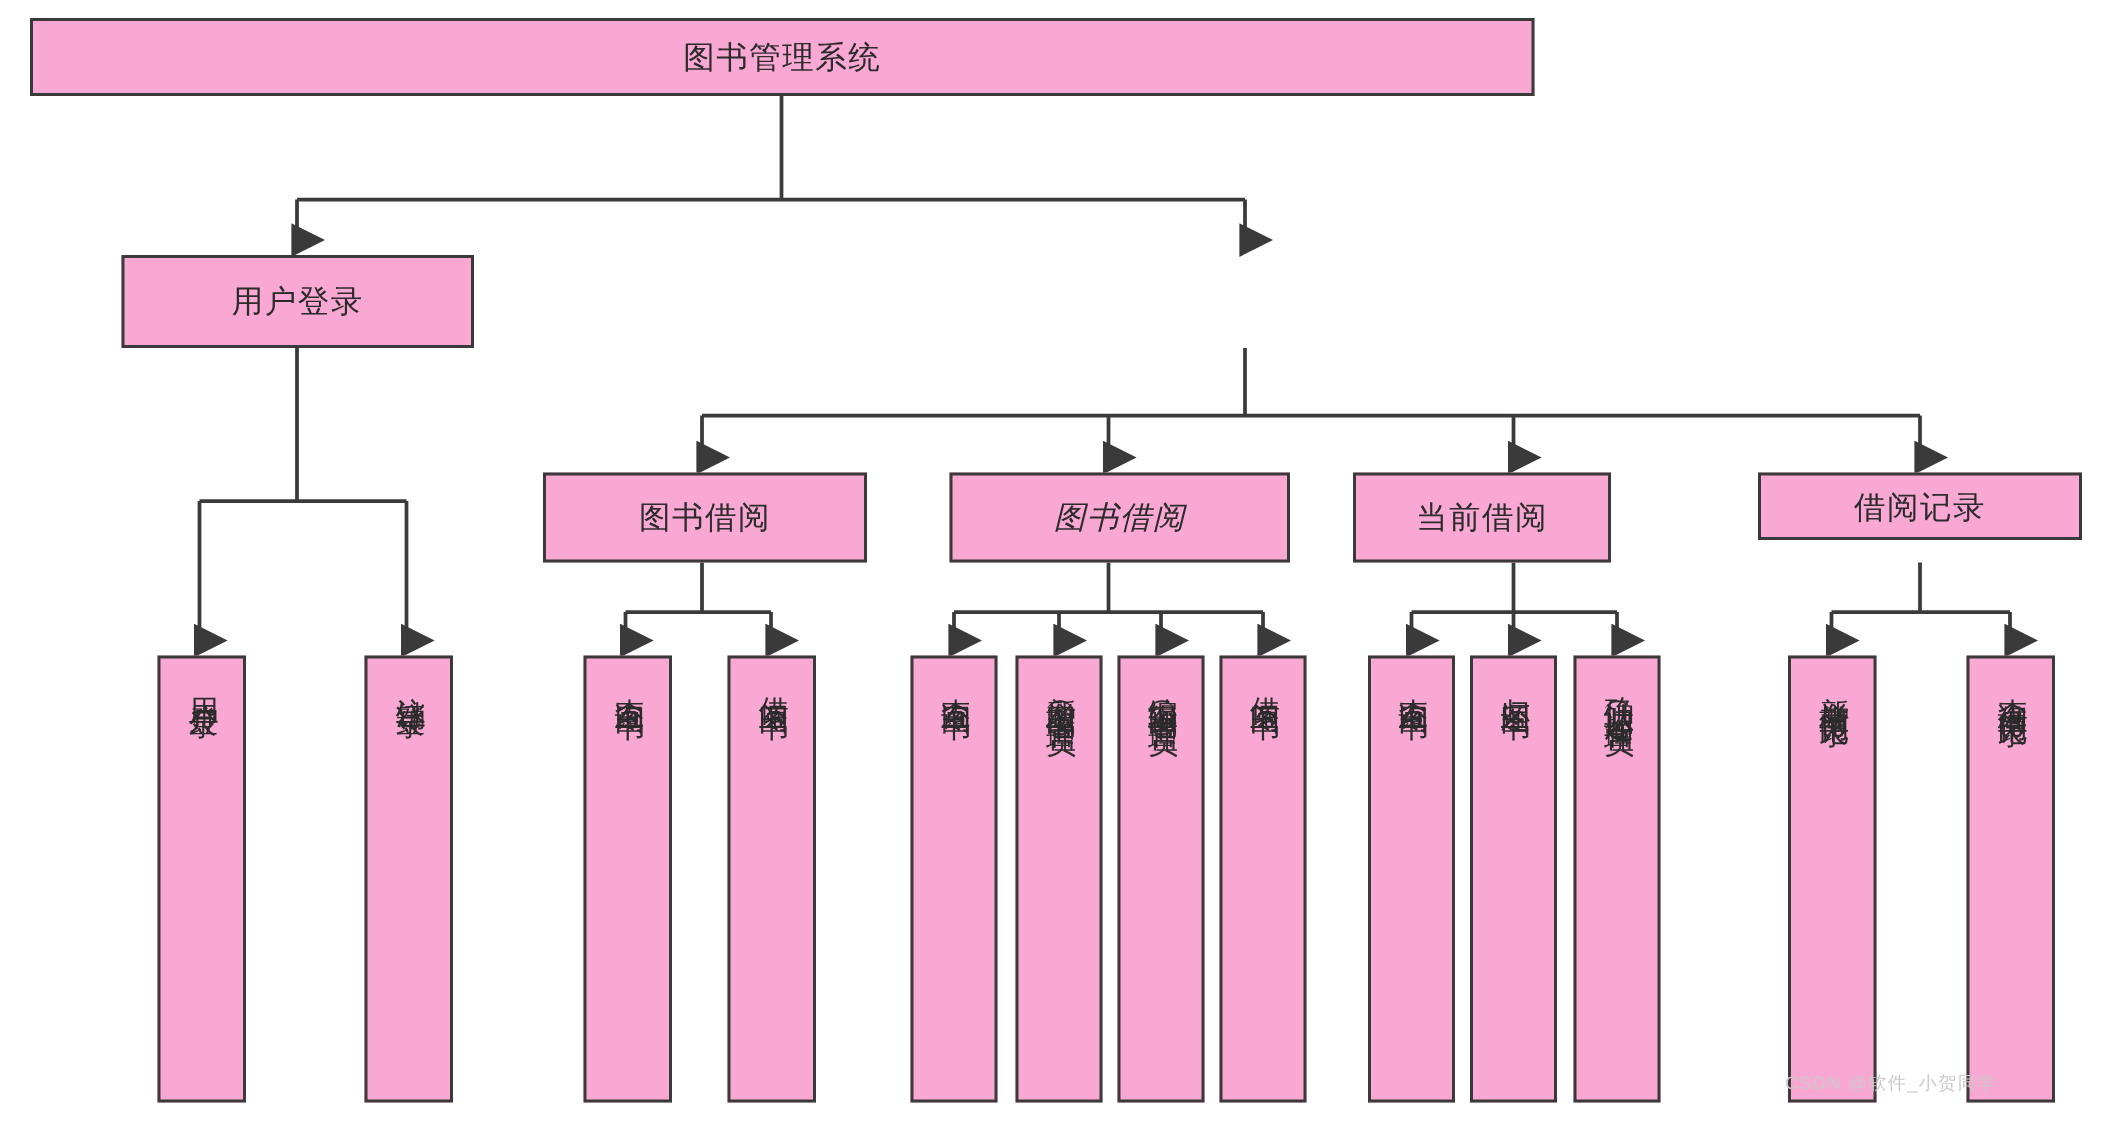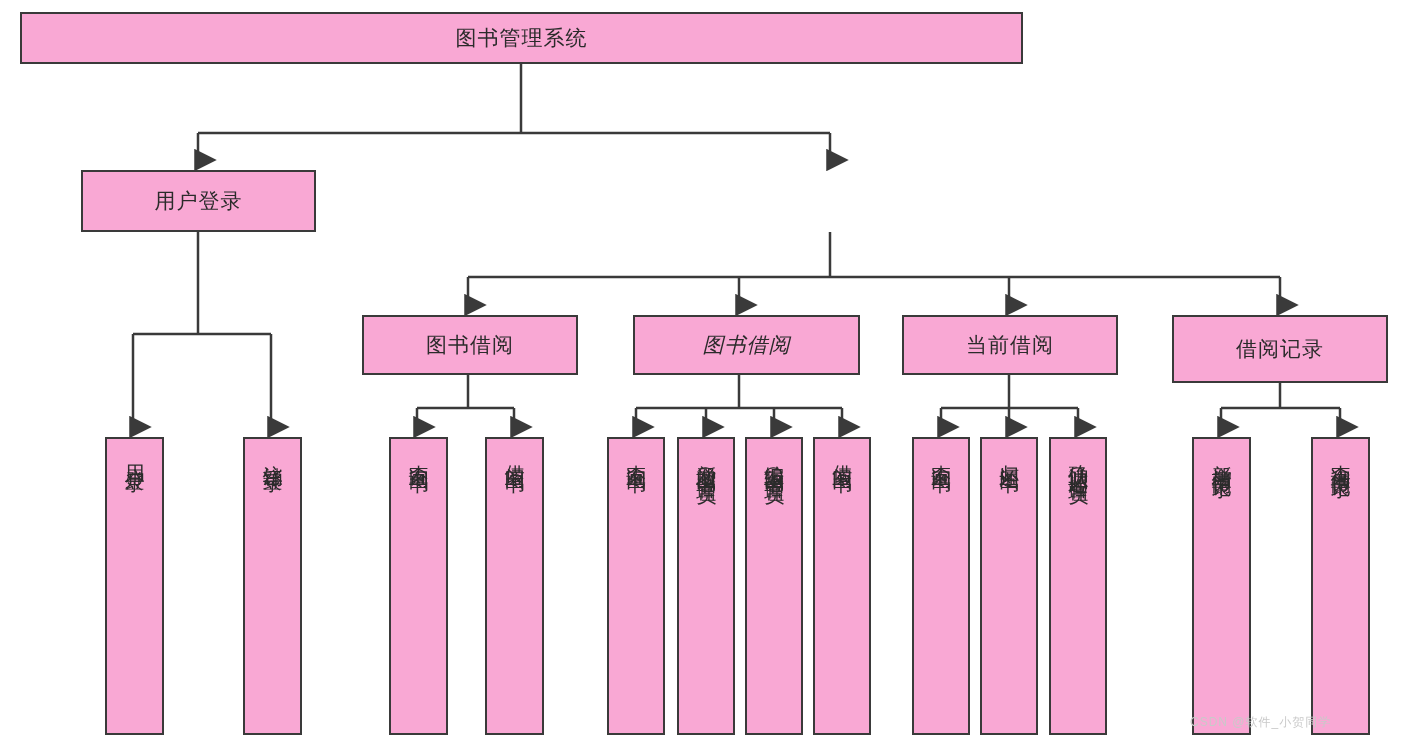--- a/index.html
+++ b/index.html
@@ -81,24 +81,24 @@
   <div class="node h" style="left:81px;top:170px;width:235px;height:62px;">
     <span>用户登录</span>
   </div>
 
   <div class="node h" style="left:362px;top:315px;width:216px;height:60px;">
     <span>图书借阅</span>
   </div>
   <div class="node h" style="left:633px;top:315px;width:227px;height:60px;font-style:italic;">
     <span>图书借阅</span>
   </div>
-  <div class="node h" style="left:902px;top:315px;width:216px;height:60px;">
+  <div class="node h" style="left:902px;top:315px;width:172px;height:60px;">
     <span>当前借阅</span>
   </div>
-  <div class="node h" style="left:1172px;top:315px;width:216px;height:68px;">
+  <div class="node h" style="left:1172px;top:315px;width:216px;height:45px;">
     <span>借阅记录</span>
   </div>
 
   <div class="node leaf" style="left:105px;top:437px;width:59px;height:298px;">
     <span class="vtext">用户登录</span>
   </div>
   <div class="node leaf" style="left:243px;top:437px;width:59px;height:298px;">
     <span class="vtext">注销登录</span>
   </div>
 

